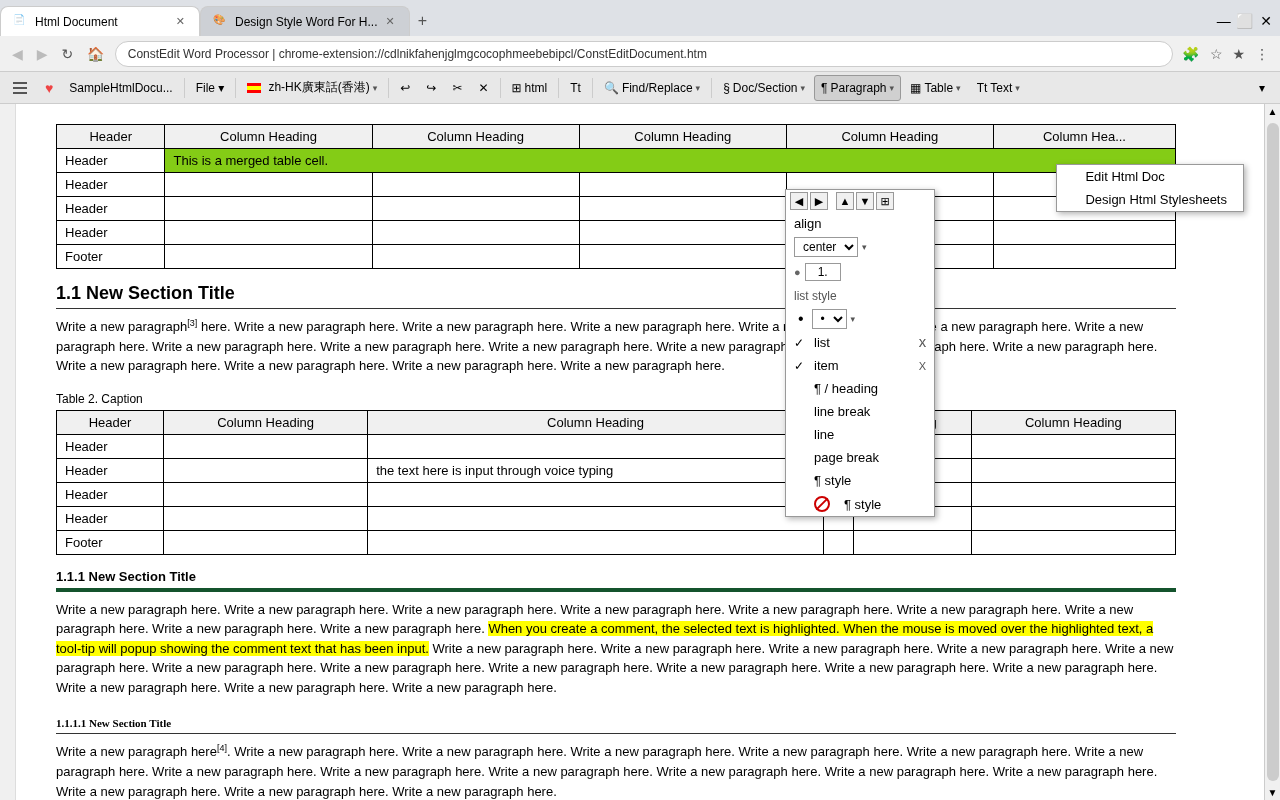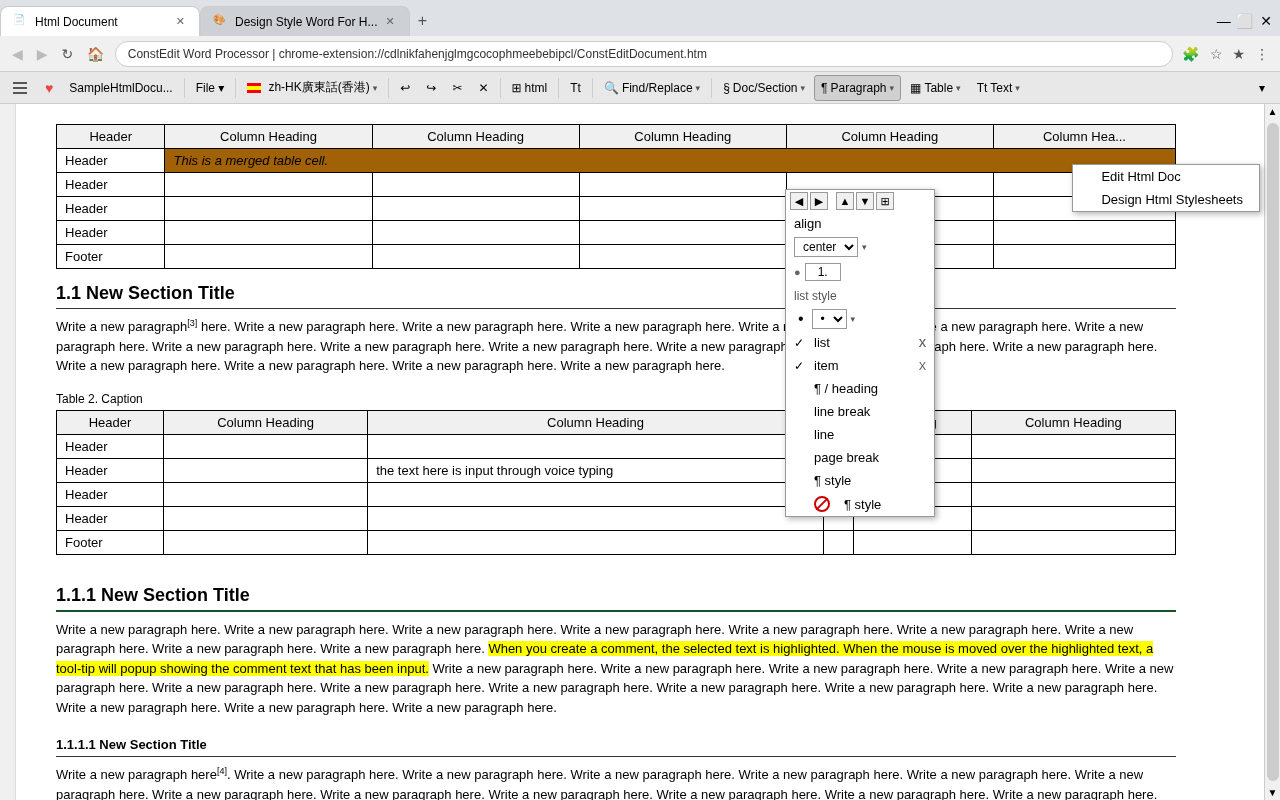--- a/index.html
+++ b/index.html
@@ -48,57 +48,57 @@
     .main-content { flex: 1; background: #fff; overflow-y: auto; padding: 0; position: relative; }
 
     
     .doc-content { padding: 20px 40px; max-width: 1200px; }
 
     
     .doc-table { width: 100%; border-collapse: collapse; margin-bottom: 10px; font-size: 13px; }
     .doc-table th, .doc-table td { border: 1px solid #000; padding: 4px 8px; }
     .doc-table th { background: #f0f0f0; font-weight: normal; }
     .section-heading { font-size: 18px; font-weight: bold; border-bottom: 1px solid #333; padding: 4px 0; margin: 10px 0 8px 0; }
-    .section-heading-2 { font-size: 18px; font-weight: bold; border-bottom: 2px solid #14532d; padding: 4px 0; margin: 26px 0 8px 0; }
-    .section-heading-3 { font-size: 13px; font-weight: bold; border-bottom: 1px solid #333; padding: 4px 0; margin: 20px 0 8px 0; }
+    .section-heading-2 { font-size: 13px; font-weight: bold; border-bottom: 4px solid #14532d; padding: 4px 0; margin: 10px 0 8px 0; }
+    .section-heading-3 { font-size: 11px; font-weight: bold; border-bottom: 1px solid #333; padding: 4px 0; margin: 20px 0 8px 0; font-family: Liberation Serif, serif; }
     .paragraph { margin: 8px 0; line-height: 1.5; font-size: 13px; }
     .table-caption { font-size: 12px; margin: 16px 0 4px 0; }
     .highlighted { background: #ffff00; }
     .superscript { font-size: 9px; vertical-align: super; }
 
     
     .dropdown-menu { position: absolute; background: #fff; border: 1px solid #999; box-shadow: 2px 2px 6px rgba(0,0,0,0.3); z-index: 1000; min-width: 150px; font-size: 13px; }
     .dropdown-menu-item { padding: 4px 16px 4px 28px; cursor: pointer; display: flex; align-items: center; gap: 8px; position: relative; white-space: nowrap; }
     .dropdown-menu-item.checked::before { content: '✓'; position: absolute; left: 8px; font-size: 12px; }
     .dropdown-menu-item.has-x::after { content: 'X'; position: absolute; right: 8px; color: #666; font-size: 11px; }
 
     
     .paragraph-menu { top: 85px; left: 785px; }
 
     
-    .toolbar-right-menu { top: 60px; right: 20px; min-width: 180px; }
+    .toolbar-right-menu { top: 60px; right: 36px; min-width: 180px; }
 
     
     .scroll-controls { display: flex; align-items: center; padding: 2px 4px; gap: 2px; }
     .scroll-btn { width: 18px; height: 18px; border: 1px solid #999; background: #f0f0f0; cursor: pointer; font-size: 11px; display: flex; align-items: center; justify-content: center; }
     .align-row { display: flex; align-items: flex-end; padding: 4px 8px; gap: 4px; }
     .center-row { display: flex; align-items: center; padding: 2px 8px; gap: 4px; }
     .center-select { border: 1px solid #999; background: #fff; font-size: 12px; padding: 1px 4px; }
     .numbering-row { display: flex; align-items: center; padding: 4px 8px; gap: 4px; }
     .num-input { width: 36px; border: 1px solid #999; text-align: center; font-size: 12px; padding: 1px; }
     .list-style-row { padding: 4px 8px; font-size: 12px; color: #555; display: flex; align-items: center; gap: 4px; }
     .bullet-select { border: 1px solid #999; background: #fff; font-size: 12px; padding: 1px 4px; }
     .menu-bullet { font-size: 16px; padding: 0 4px; }
 
     
     .no-symbol { display: inline-flex; align-items: center; justify-content: center; width: 16px; height: 16px; border: 2px solid #cc0000; border-radius: 50%; position: relative; }
     .no-symbol::after { content: ''; position: absolute; width: 16px; height: 2px; background: #cc0000; transform: rotate(-45deg); }
 
     
-    .merged-cell { background: #a16207; font-style: italic; }
+    .merged-cell { background: #84cc16; }
   </style>
 </head>
 <body>
 
 <div class="browser-frame">
 
   <div class="tab-bar">
     <div class="tab active">
       <span class="tab-favicon">📄</span>
       <span class="tab-title">Html Document</span>

